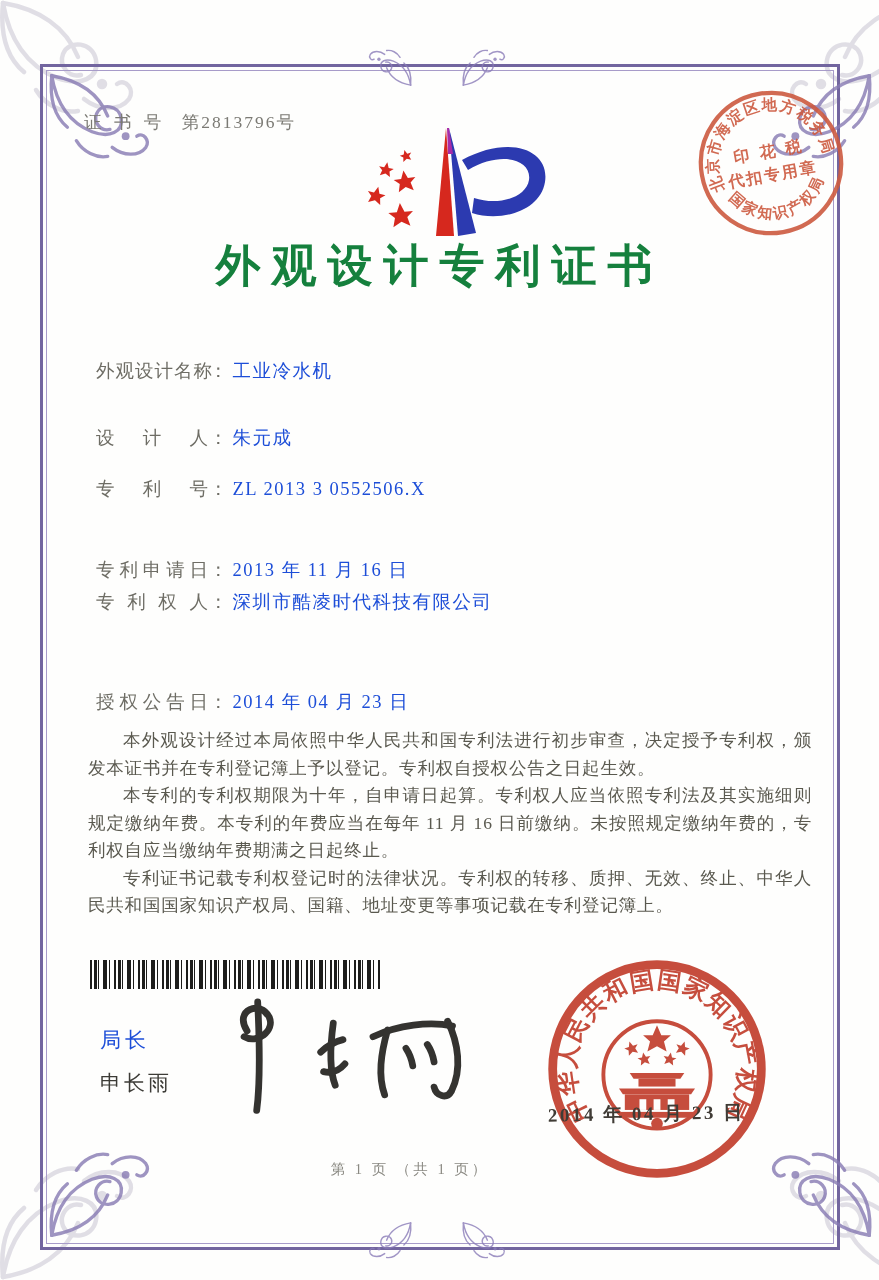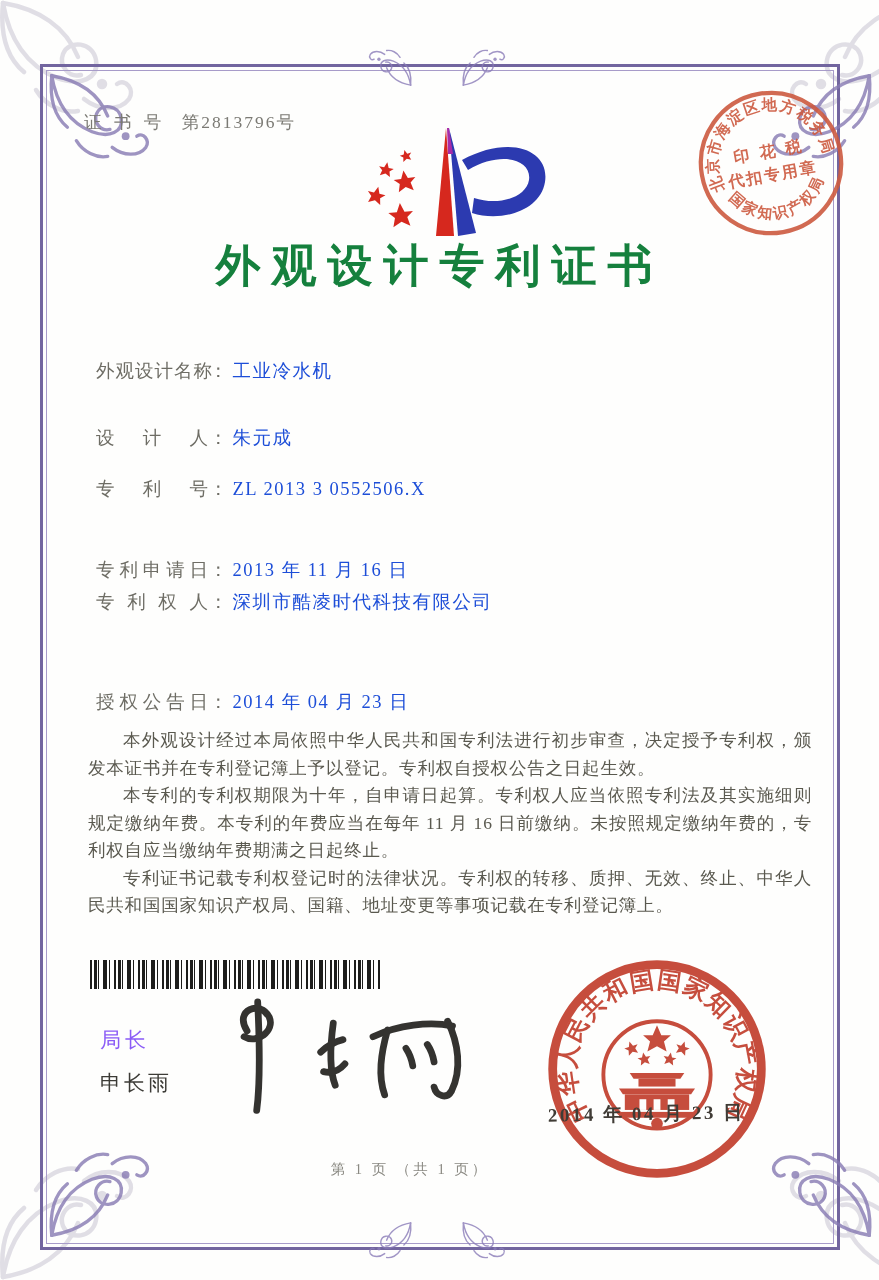--- a/index.html
+++ b/index.html
@@ -52,21 +52,21 @@
   .body-text p{margin:0;text-indent:2em;}
 
   
   .barcode{position:absolute;left:90px;top:960px;width:292px;height:29px;
     background:repeating-linear-gradient(90deg,
       #1d1d1b 0 2px,#fefefd 2px 4px,#1d1d1b 4px 7px,#fefefd 7px 8px,
       #1d1d1b 8px 9px,#fefefd 9px 13px,#1d1d1b 13px 17px,#fefefd 17px 19px,
       #1d1d1b 19px 20px,#fefefd 20px 24px);}
 
   
-  .signer-title{position:absolute;left:100px;top:1026px;font-size:21px;letter-spacing:4px;color:#8b5cf6;}
+  .signer-title{position:absolute;left:100px;top:1026px;font-size:21px;letter-spacing:4px;color:#1d4ed8;}
   .signer-name{position:absolute;left:100px;top:1069px;font-size:21px;letter-spacing:3px;color:#3c3b36;}
   .signature{position:absolute;left:196px;top:996px;width:292px;height:126px;}
 
   
   .office-seal{position:absolute;left:540px;top:952px;width:234px;height:234px;opacity:.93;}
   .seal-date{position:absolute;left:548px;top:1101px;font-size:19px;letter-spacing:2.5px;
     color:#403c36;z-index:5;transform:rotate(-1deg);font-weight:600;}
   .tax-stamp{position:absolute;left:686px;top:78px;width:170px;height:170px;
     transform:rotate(-10deg);opacity:.9;}
 

